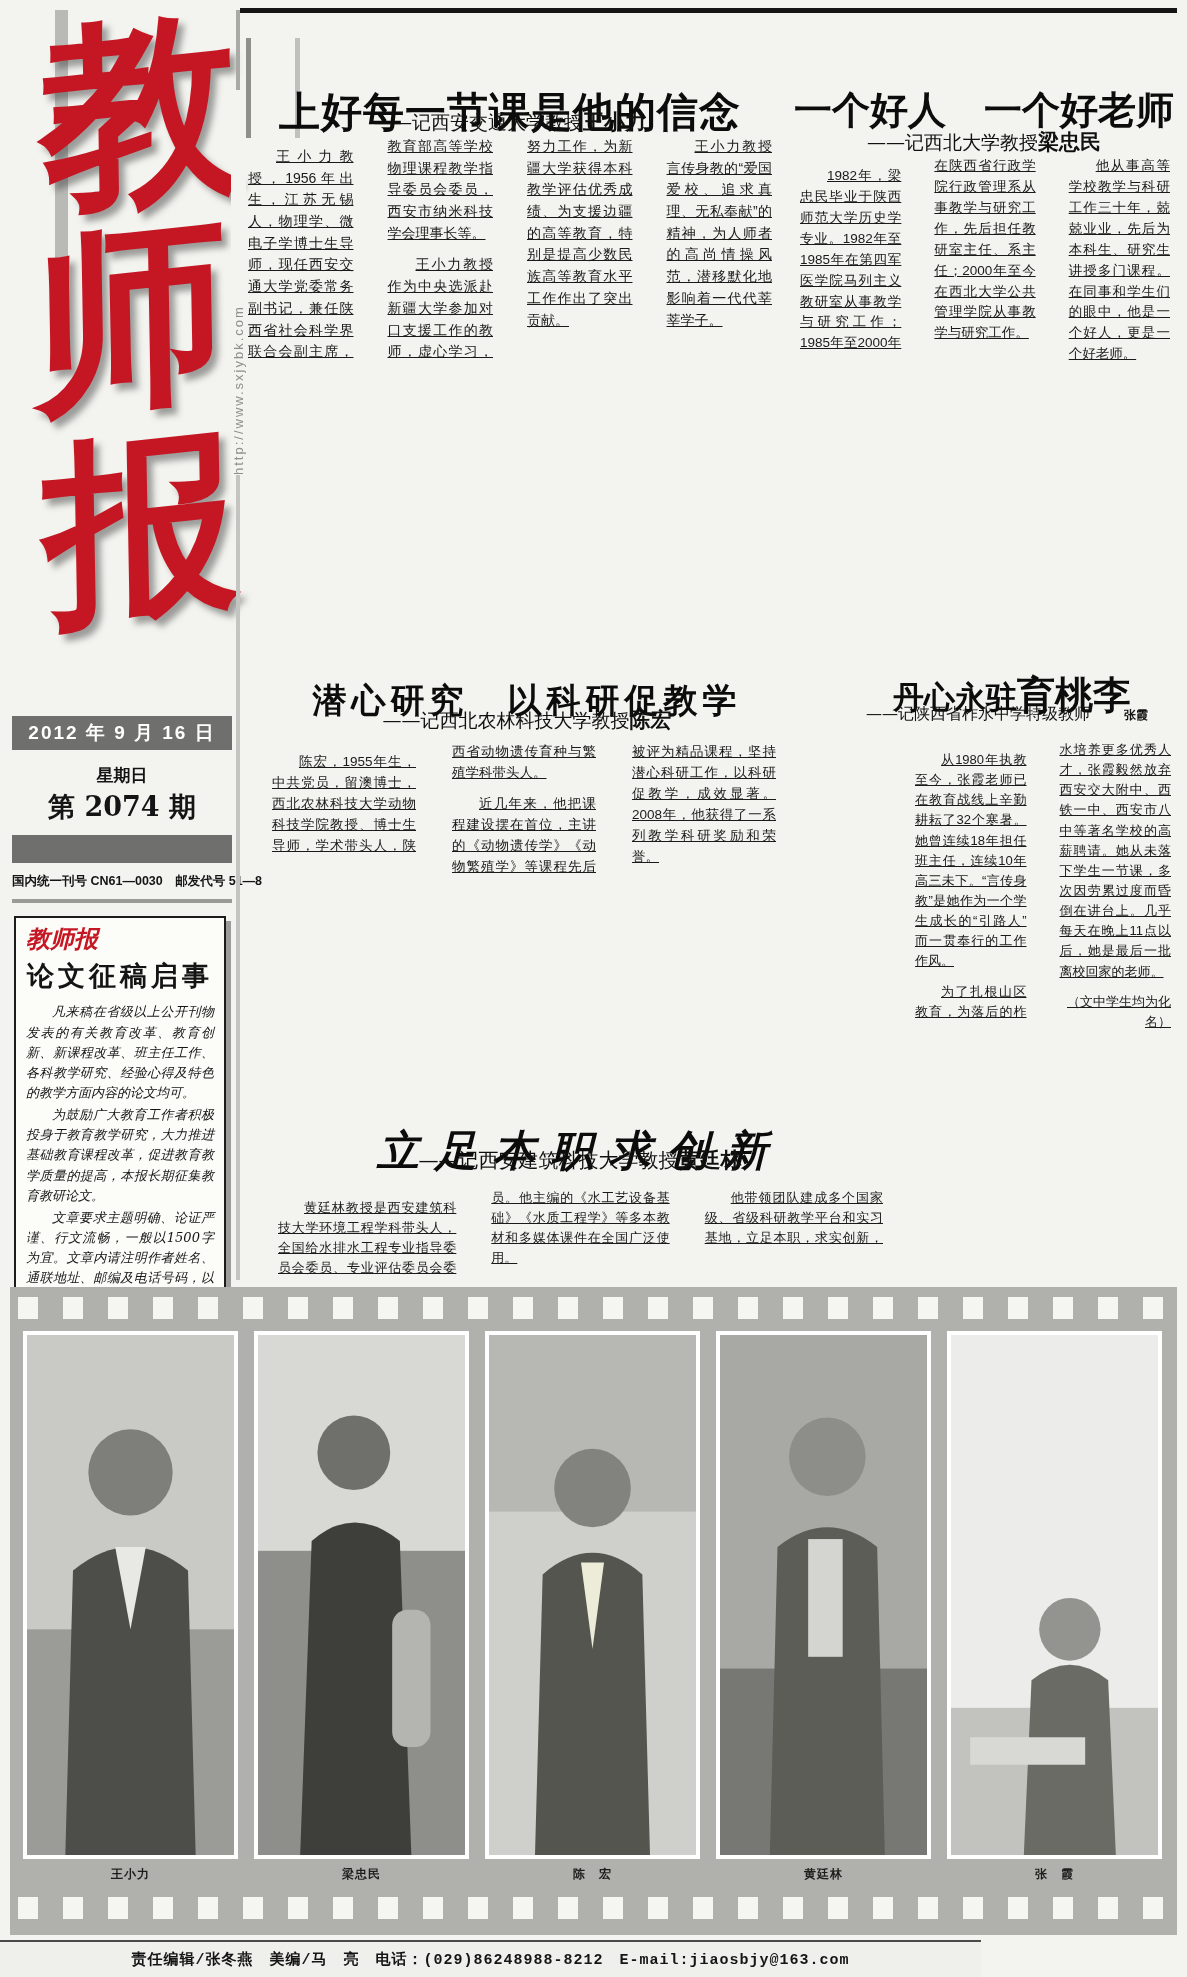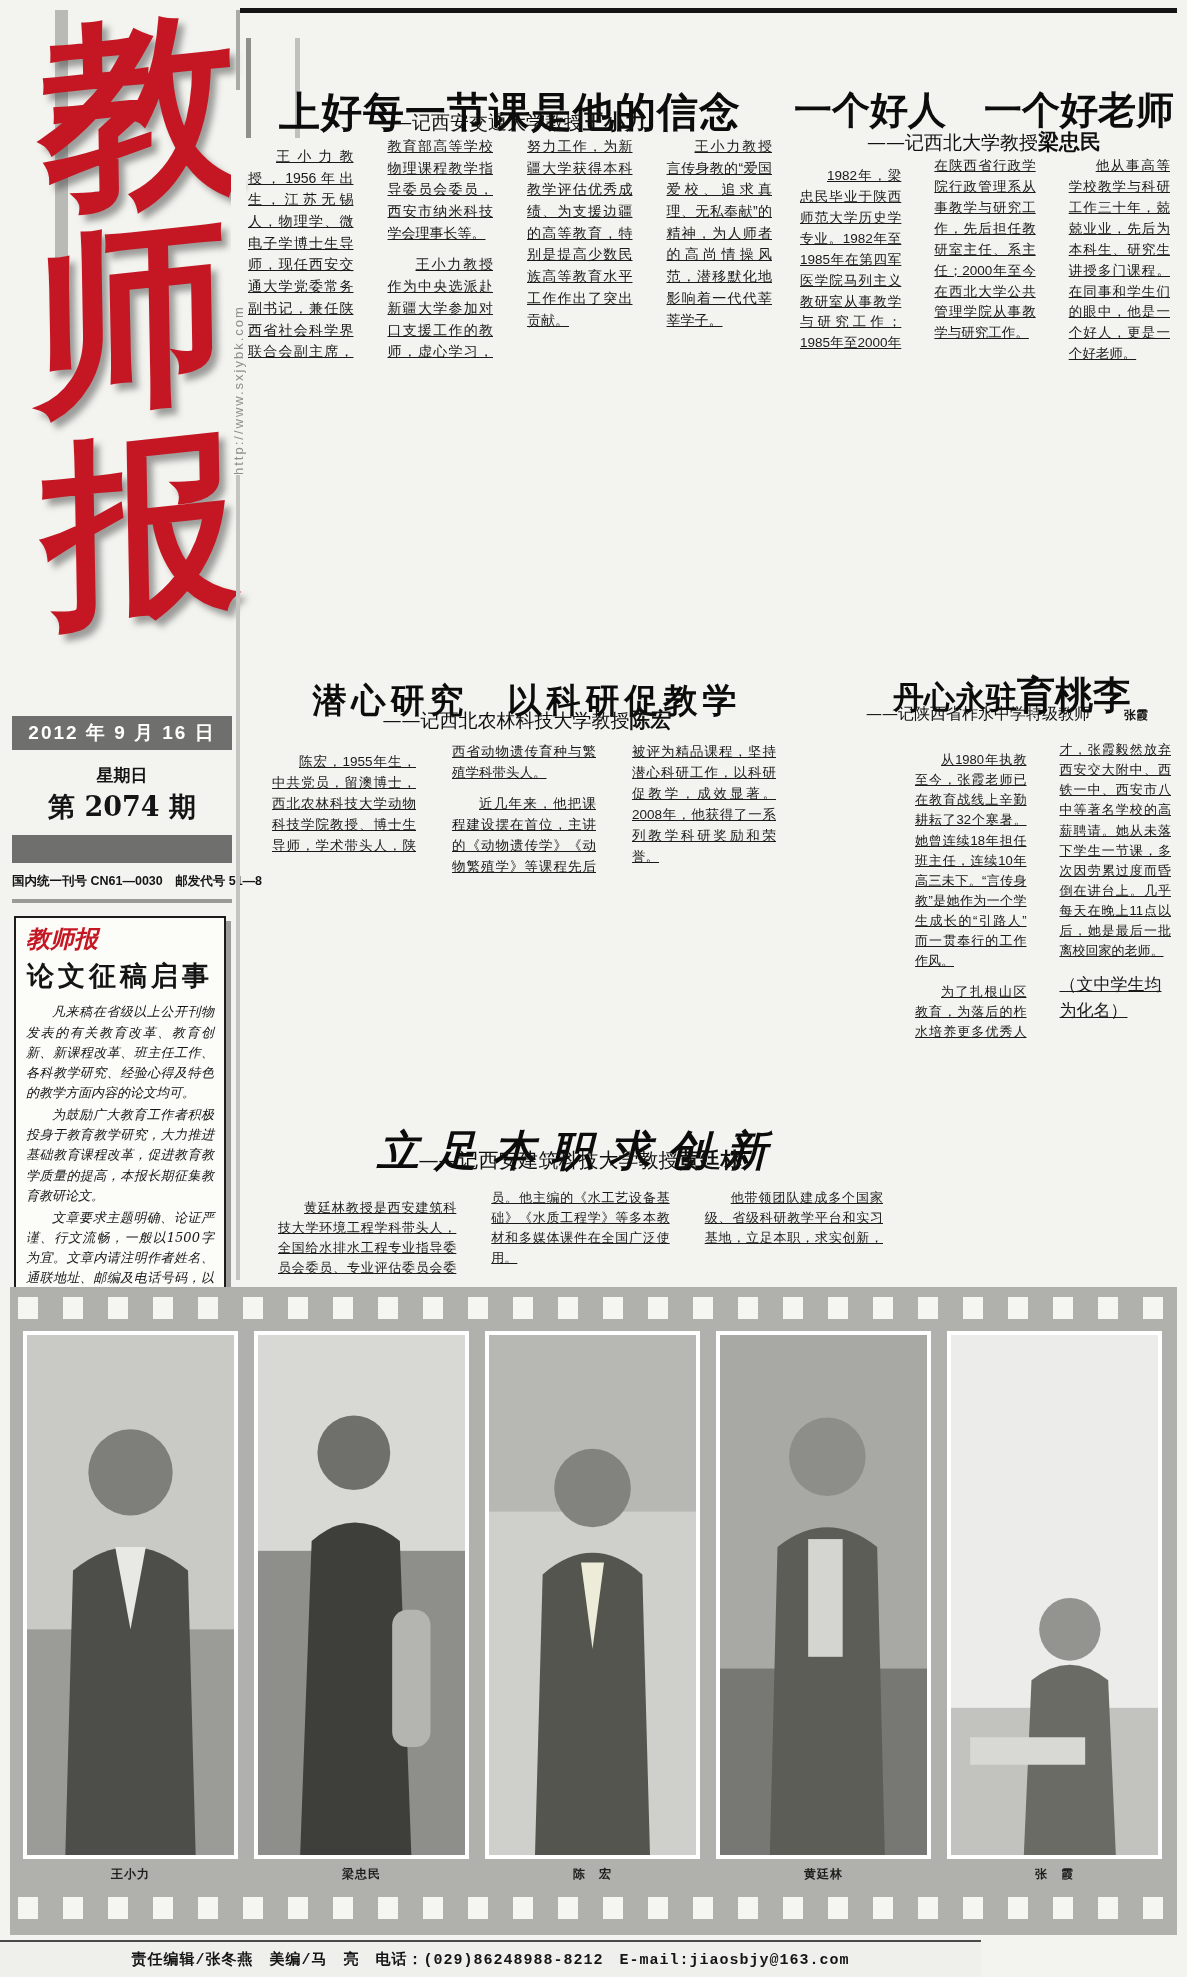--- a/index.html
+++ b/index.html
@@ -77,21 +77,21 @@
   .bl-4 .author{font-size:12px;padding-left:34px;}
   .bl-5{left:300px;top:1146px;width:560px;font-size:20px;}
   .body-cols{position:absolute;text-align:justify;font-size:13.5px;line-height:1.55;color:#1a1a1a;
              column-fill:balance;overflow:hidden;}
   .body-cols p{margin:10px;text-indent:2em;text-decoration:underline;}
   .bc-1{left:238px;top:136px;width:544px;height:498px;column-count:4;column-gap:14px;font-size:14px;}
   .bc-2{left:790px;top:156px;width:390px;height:478px;column-count:3;column-gap:13px;}
   .bc-3{left:262px;top:742px;width:524px;height:338px;column-count:3;column-gap:16px;}
   .bc-4{left:905px;top:740px;width:276px;height:530px;column-count:2;column-gap:13px;font-size:13px;}
   .bc-5{left:268px;top:1188px;width:625px;height:92px;column-count:3;column-gap:15px;font-size:13px;}
-  .closing-line{text-align:left;text-indent:0 !important;font-size:17px;}
+  .closing-line{text-align:right;text-indent:0 !important;font-size:13px;}
 
   
   .filmstrip{position:absolute;left:10px;top:1287px;width:1167px;height:648px;background:#b0b0ad;}
   .sprockets{position:absolute;left:8px;right:8px;height:22px;
              background:repeating-linear-gradient(90deg,#f5f5f1 0 20px,transparent 20px 45px);}
   .sp-top{top:10px;}
   .sp-bottom{top:610px;}
   .photo-row{position:absolute;left:13px;top:44px;width:1141px;display:flex;gap:16px;}
   .photo-cell{width:215px;display:flex;flex-direction:column;align-items:center;}
   .photo{width:215px;height:528px;background:#fff;padding:4px;}

